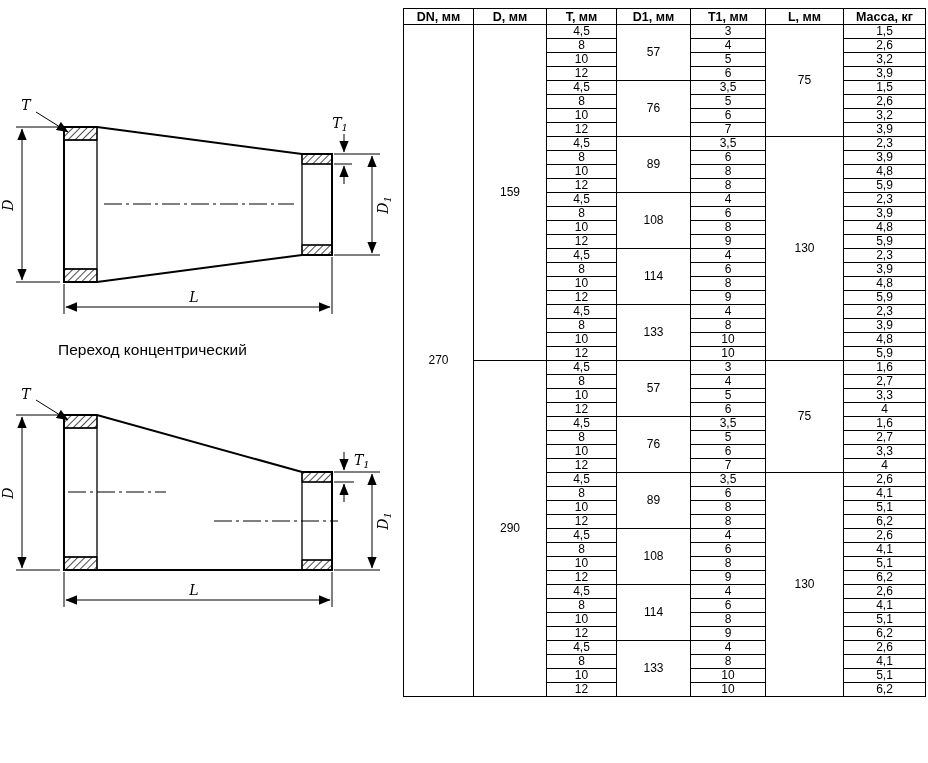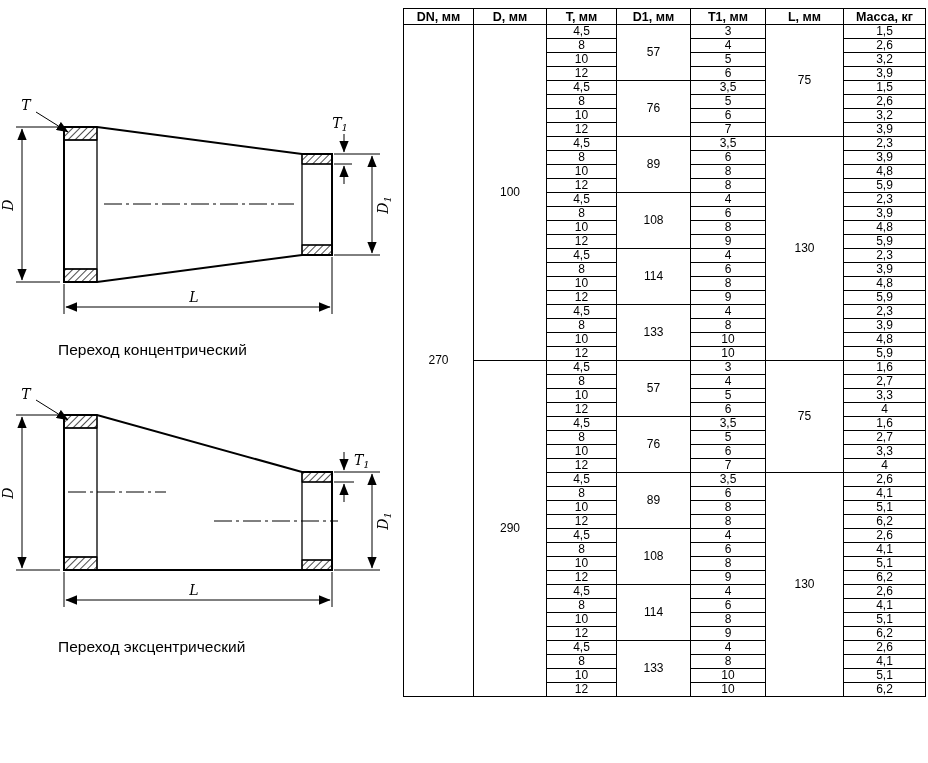--- a/index.html
+++ b/index.html
@@ -153,21 +153,20 @@
     </g>
 
     <g>
       <line class="dim" x1="62" y1="187" x2="62" y2="222"></line>
       <line class="dim" x1="330" y1="187" x2="330" y2="222"></line>
       <line class="dim" x1="64" y1="215" x2="328" y2="215" marker-start="url(#eaS)" marker-end="url(#eaE)"></line>
       <text class="dim-label" x="192" y="210" text-anchor="middle">L</text>
     </g>
   </svg>
 
-  <div id="caption-eccentric" class="caption">Переход эксцентрический</div>
 
   <table class="dims">
     <colgroup>
       <col style="width:70px">
         <col style="width:73px">
         <col style="width:70px">
       <col style="width:74px">
         <col style="width:75px">
         <col style="width:78px">
       <col style="width:82px">
@@ -179,21 +178,21 @@
           <th>T, мм</th>
           <th>D1, мм</th>
           <th>T1, мм</th>
           <th>L, мм</th>
           <th>Масса, кг</th>
         </tr>
     </thead>
     <tbody>
         <tr>
           <td rowspan="48">270</td>
-          <td rowspan="24">100</td>
+          <td rowspan="24">159</td>
           <td>4,5</td>
           <td rowspan="4">57</td>
           <td>3</td>
           <td rowspan="8">75</td>
           <td>1,5</td>
         </tr>
         <tr>
           <td>8</td>
           <td>4</td>
           <td>2,6</td>

